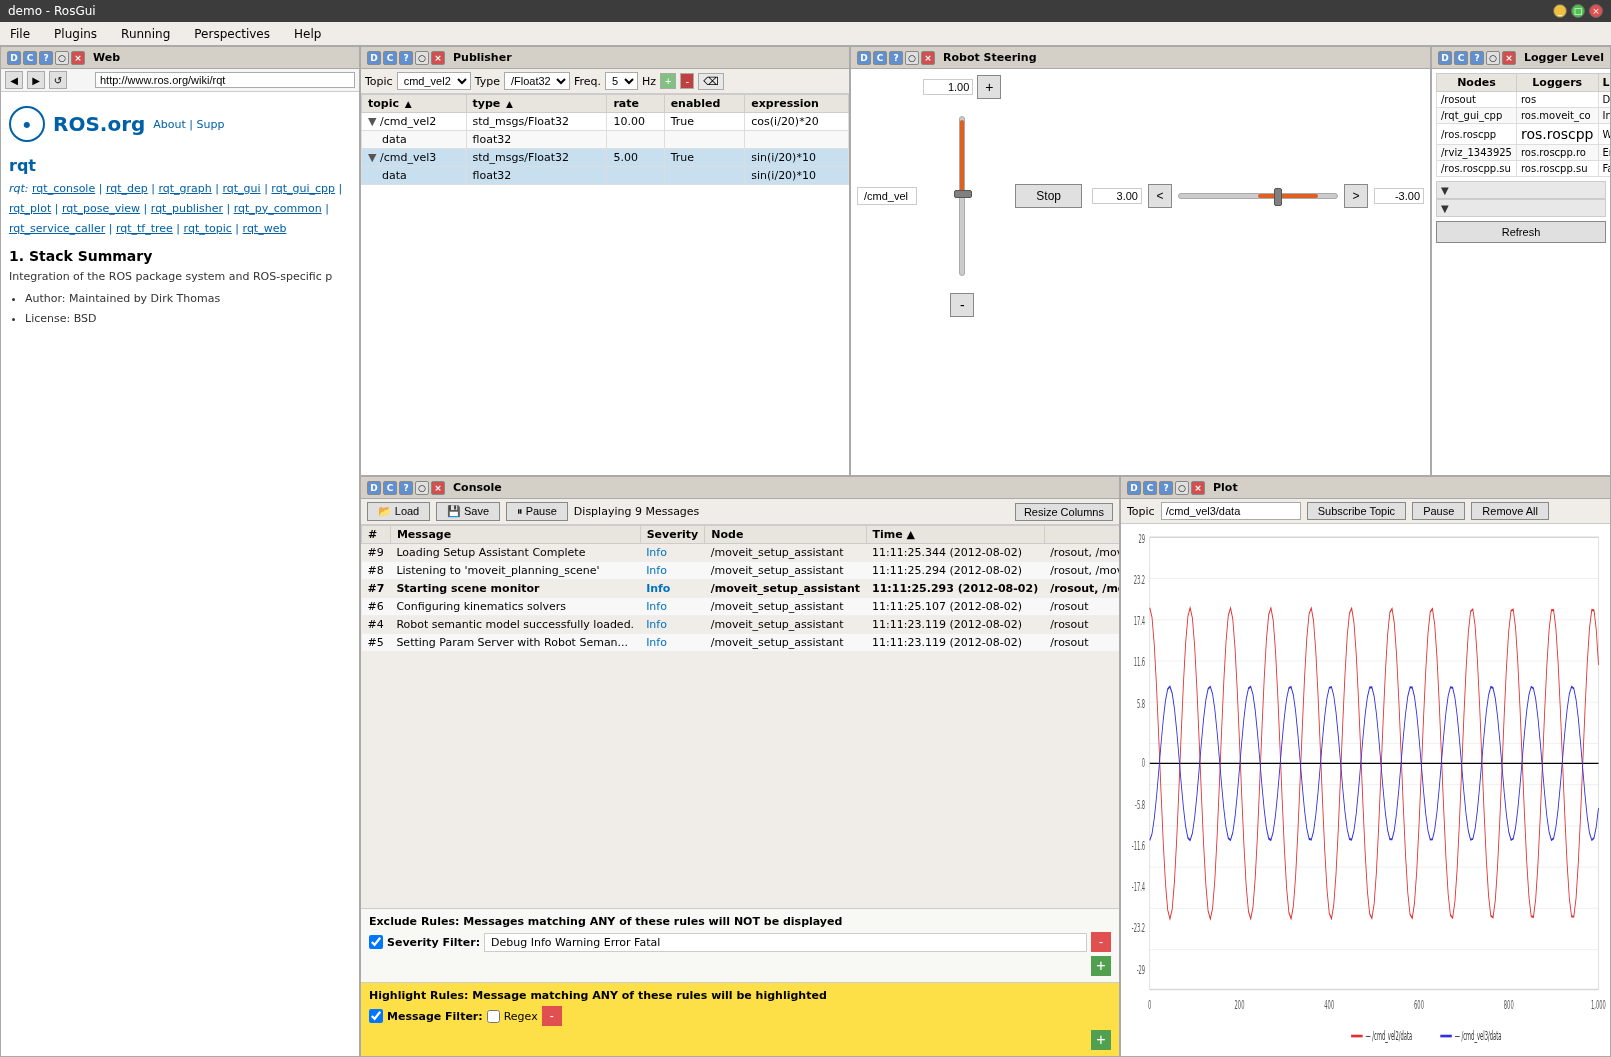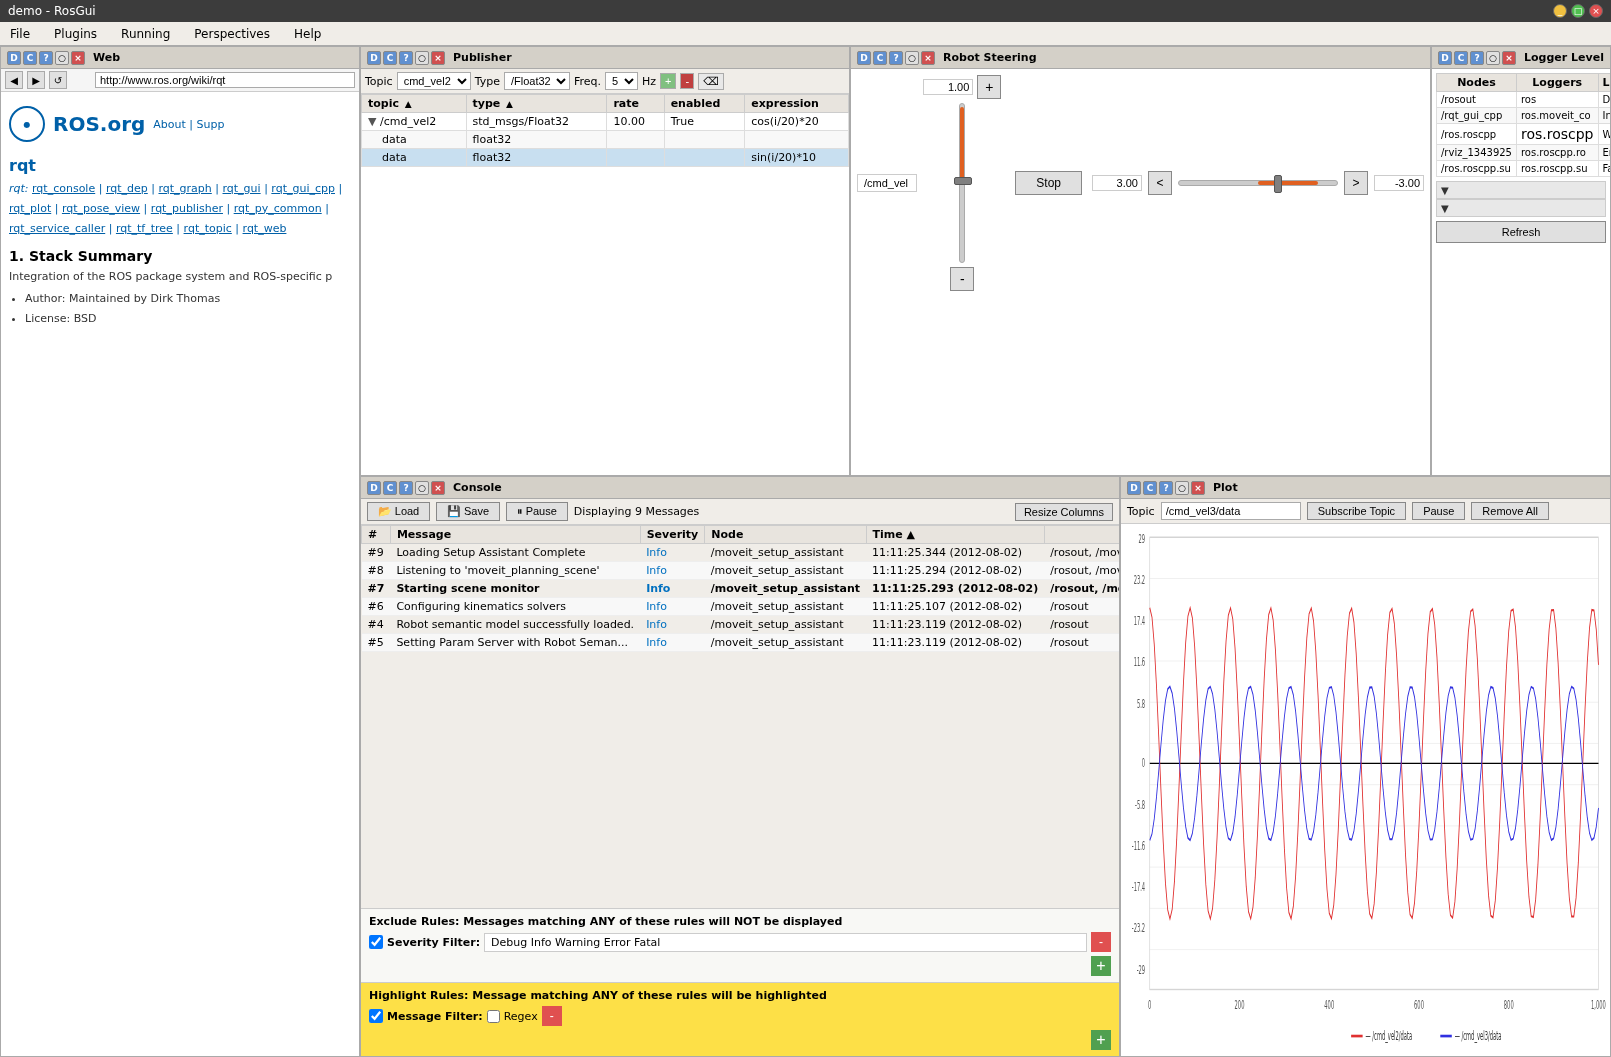--- a/index.html
+++ b/index.html
@@ -235,20 +235,27 @@
       <td>cos(i/20)*20</td>
     </tr>
                 <tr>
       <td>&nbsp;&nbsp;&nbsp;&nbsp;data</td>
       <td>float32</td>
       <td></td>
       <td></td>
       <td></td>
     </tr>
                 <tr style="background: rgb(200, 223, 240);">
+      <td><span style="color:#555;">▼</span> /cmd_vel3</td>
+      <td>std_msgs/Float32</td>
+      <td>5.00</td>
+      <td>True</td>
+      <td>sin(i/20)*10</td>
+    </tr>
+                <tr style="background: rgb(200, 223, 240);">
       <td>&nbsp;&nbsp;&nbsp;&nbsp;data</td>
       <td>float32</td>
       <td></td>
       <td></td>
       <td>sin(i/20)*10</td>
     </tr>
               </tbody>
           </table>
         </div>
       </div>
@@ -264,21 +271,21 @@
           </div>
           <span>Robot Steering</span>
         </div>
         <div class="panel-content">
           <div style="padding:6px; display:flex; align-items:center; gap:6px;">
 
             <input type="text" style="width: 80%; border: 1px solid rgb(204, 204, 204); padding: 2px 6px; font-size: 11px; background: rgb(255, 255, 255);" value="/cmd_vel">
 
             <div style="display:flex; align-items:center; gap:10px;">
 
-              <div style="display:flex; flex-direction:column; align-items:center; gap:4px;">
+              <div style="display:flex; flex-direction:column; align-items:center; gap:17px;">
                 <div style="display:flex; align-items:center; gap:4px;">
                   <input type="text" class="val-display" value="1.00" style="">
                   <button class="steering-plus-btn">+</button>
                 </div>
 
                 <div style="position:relative; width:20px; height:160px; display:flex; justify-content:center;">
                   <div style="width:6px; height:100%; background:#ccc; border:1px solid #aaa; border-radius:3px; position:relative;">
                     <div style="position:absolute; bottom:50%; left:0; right:0; height:48%; background:#e06020; border-radius:3px;"></div>
                     <div style="position:absolute; width:18px; height:8px; background:#808080; border:1px solid #555; border-radius:2px; left:-6px; top:46%; cursor:pointer;"></div>
                   </div>

